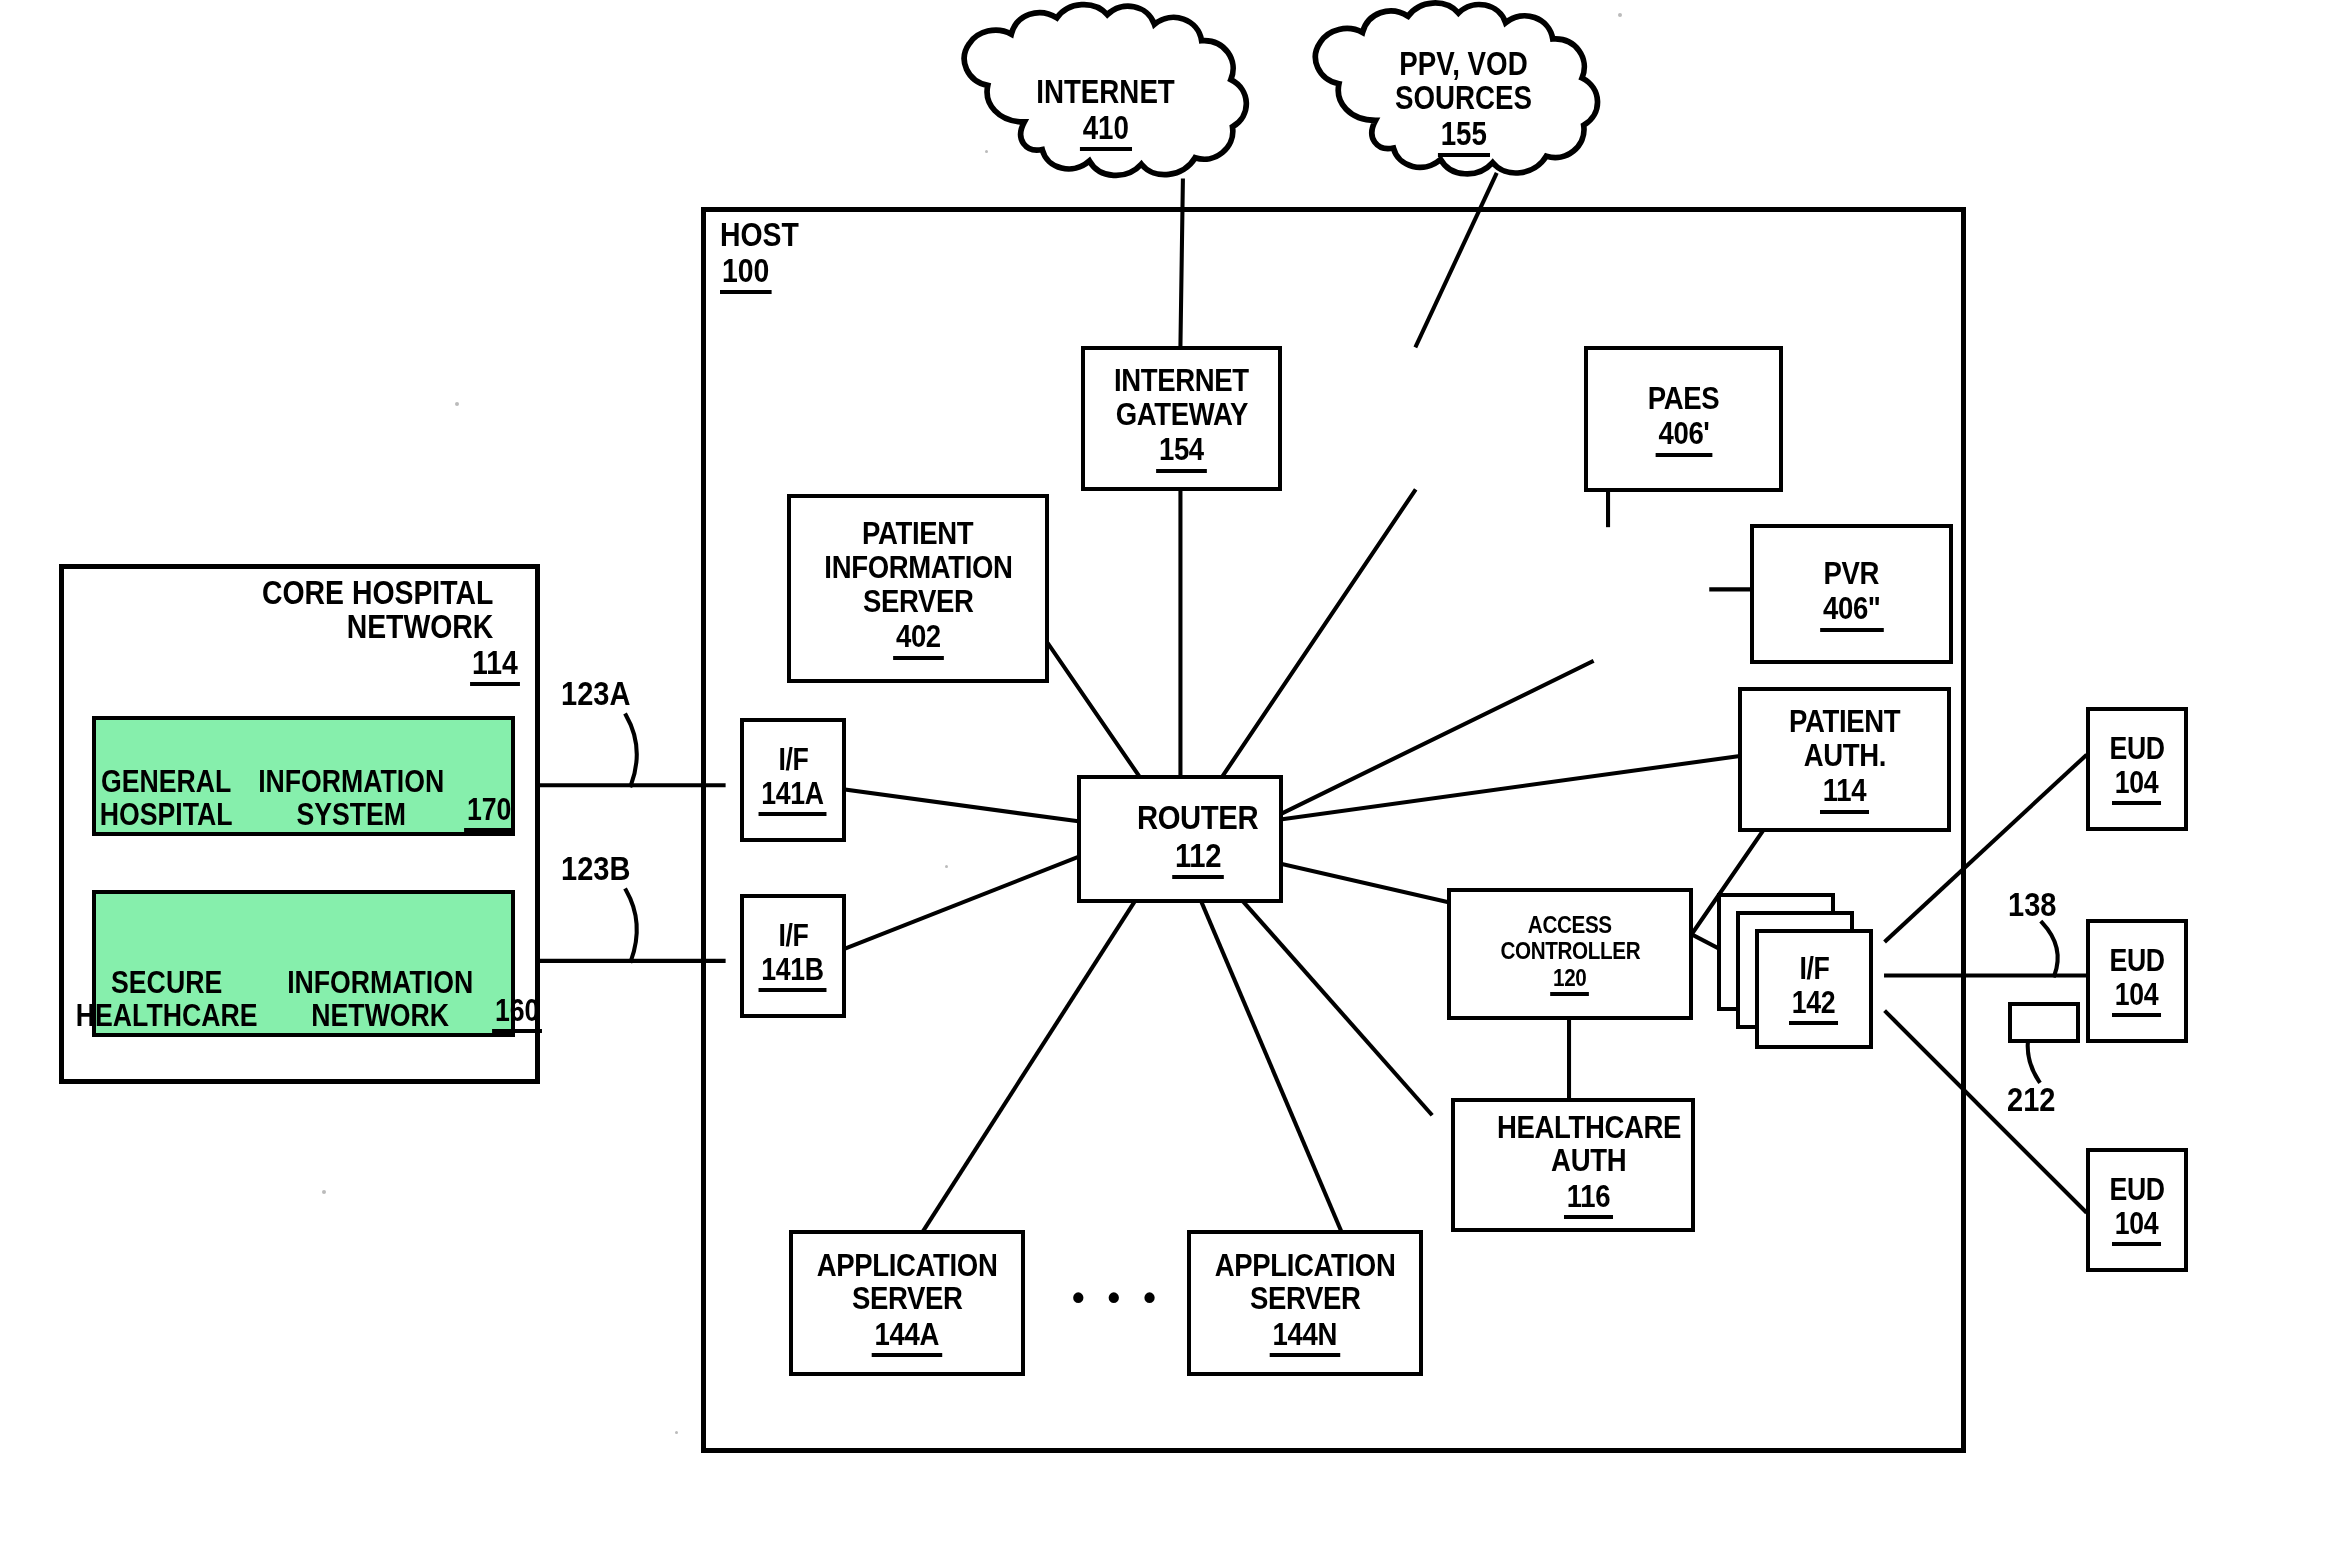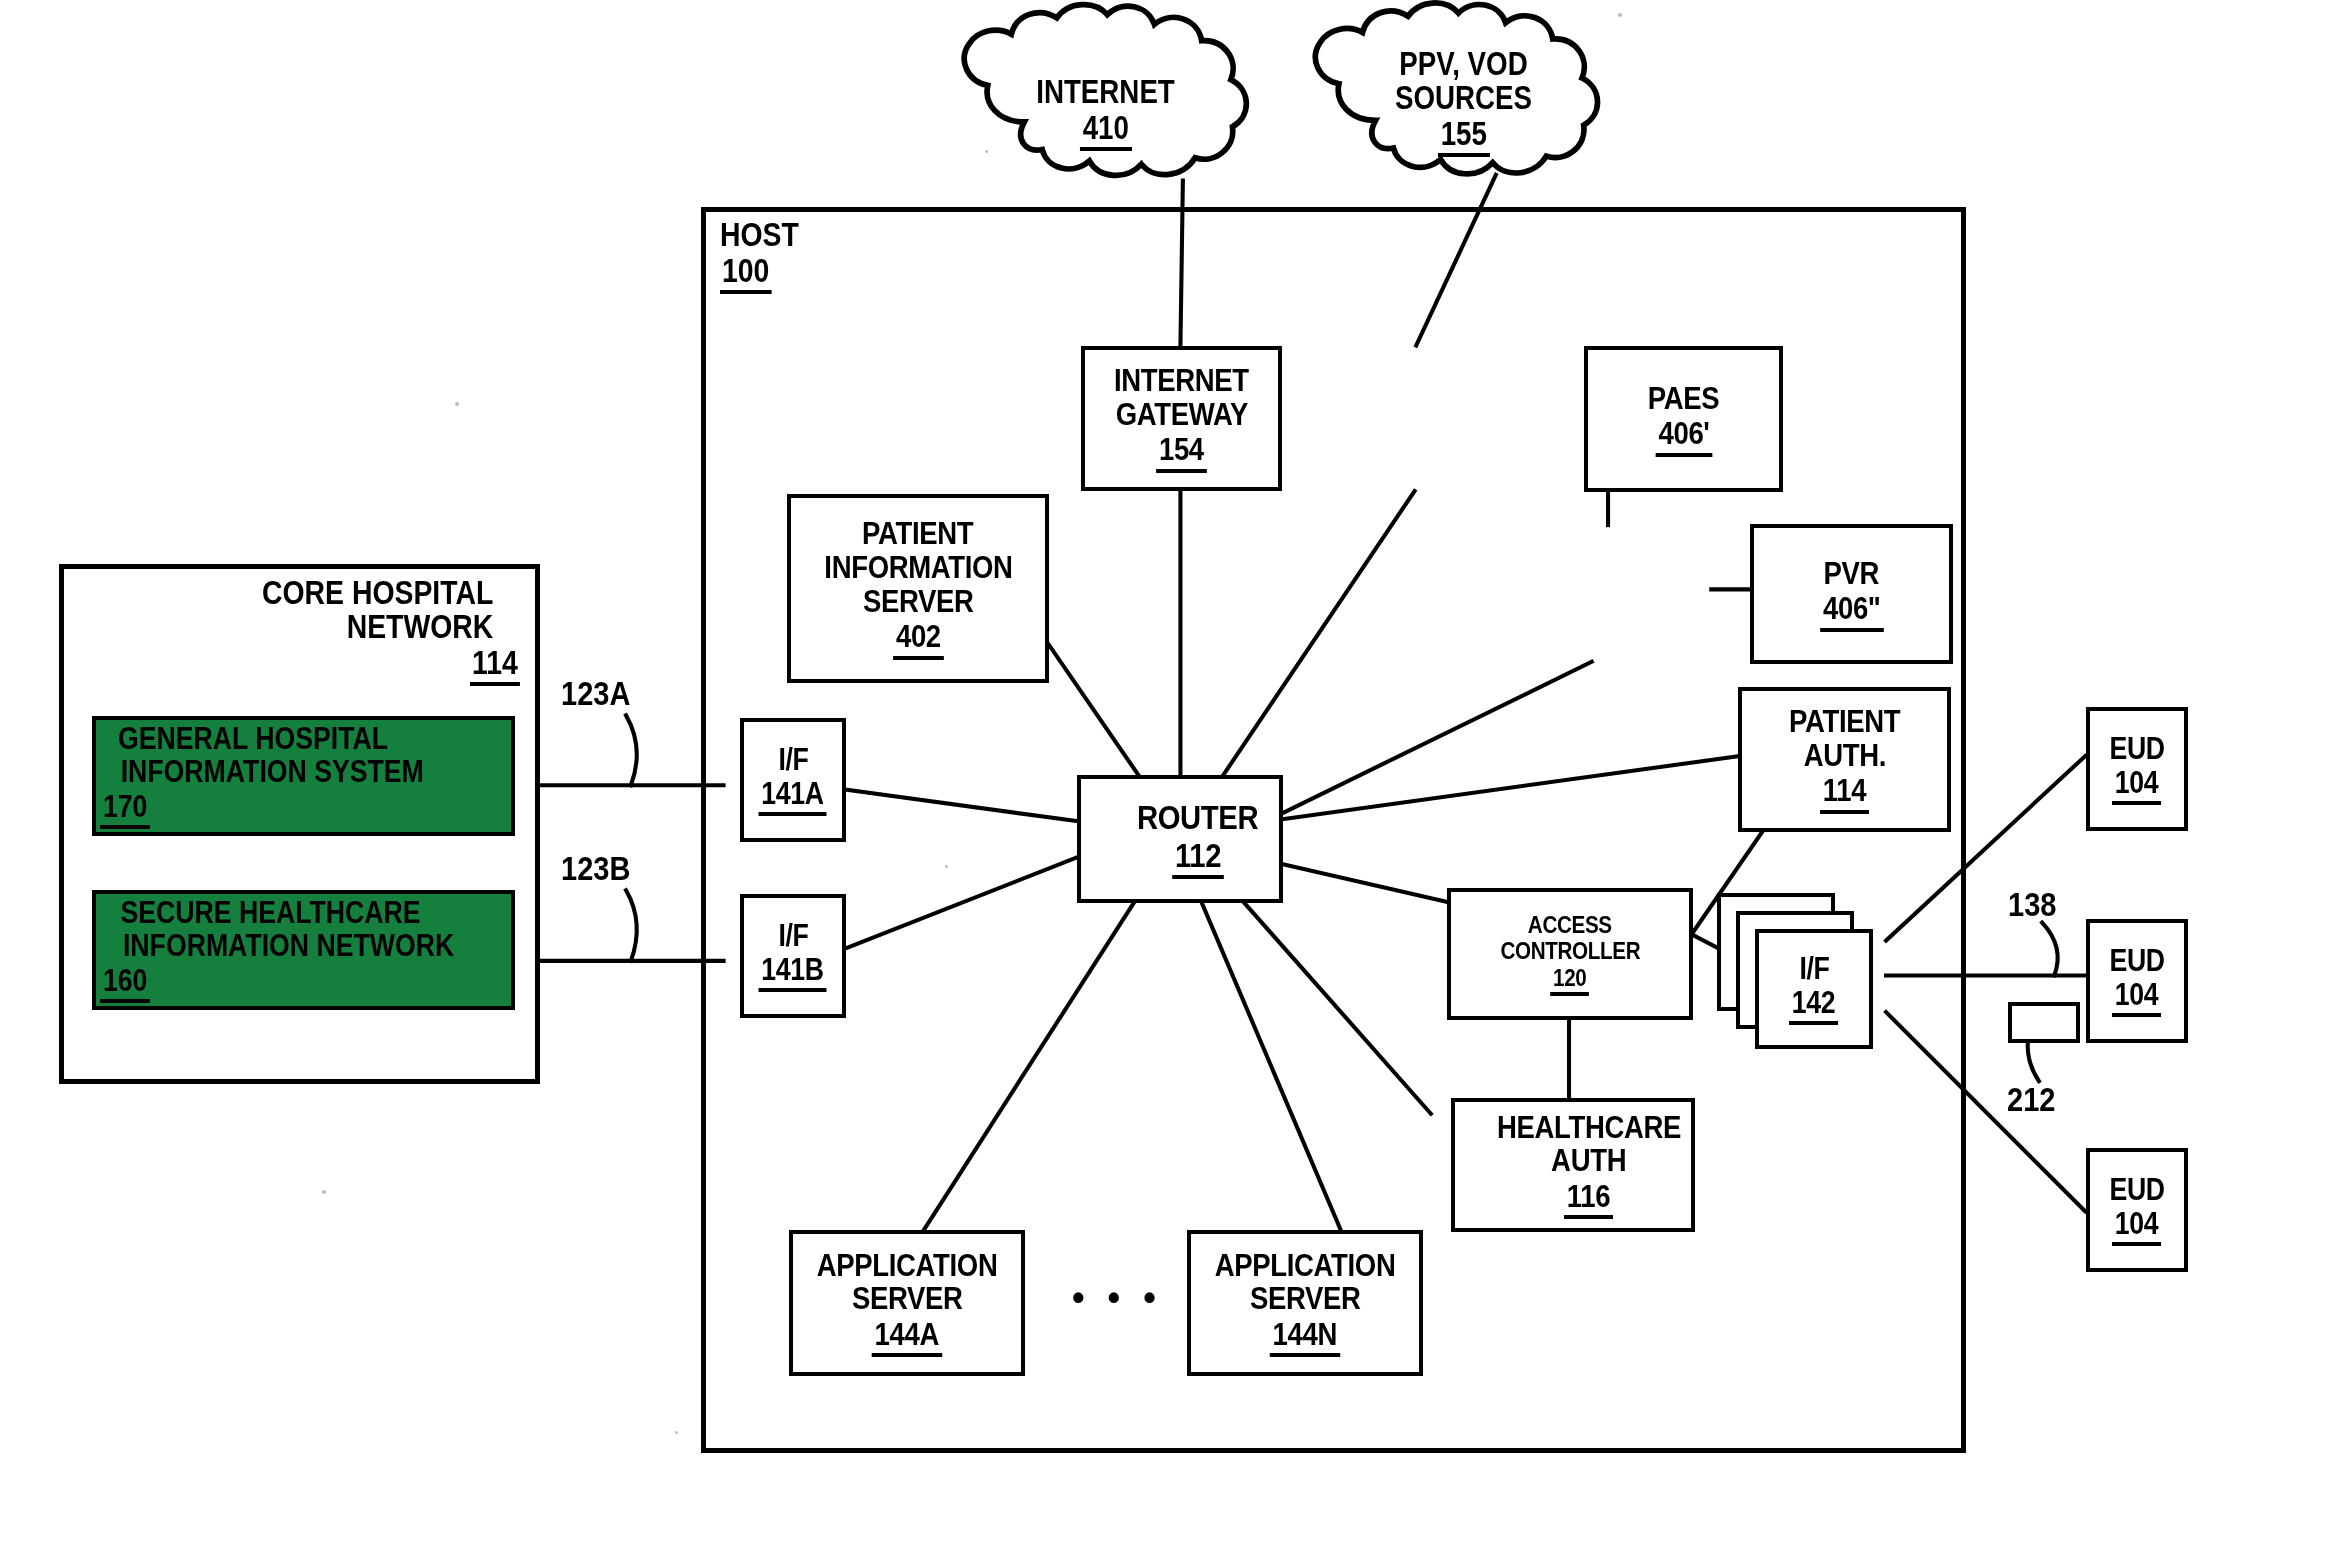--- a/index.html
+++ b/index.html
@@ -72,24 +72,23 @@
     border-bottom: 4.1px solid #000;
     padding: 0 2.4px 1.6px 2.4px;
     transform: scaleX(0.86);
     transform-origin: left center;
     margin-top: 1.6px;
   }
   .inner-box {
     position: absolute;
     box-sizing: border-box;
     border: 4.9px solid #000;
-    background: #15803d;
+    background: #86efac;
     display: flex;
-    flex-direction: column;
-    align-items: flex-start;
+    align-items: flex-end;
     justify-content: center;
     text-align: center;
     color: #000;
     line-height: 1.06;
     z-index: 4;
   }
   .inner-box .ttl { font-weight:700; transform: scaleX(0.86); }
   .inner-box .num {
     font-weight:700;
     border-bottom: 4.1px solid #000;
@@ -275,21 +274,21 @@
     <span class="ttl" style="transform-origin:center;">CORE HOSPITAL NETWORK</span>
     <span class="num" style="transform-origin:center;">114</span>
   </div>
 
   <div class="inner-box" style="left:92px; top:716px; width:423px; height:120px; font-size:31px;">
     <span class="ttl">GENERAL HOSPITAL</span>
     <span class="ttl">INFORMATION SYSTEM</span>
     <span class="num">170</span>
   </div>
 
-  <div class="inner-box" style="left:92px; top:890px; width:423px; height:120px; font-size:31px;">
+  <div class="inner-box" style="left:92px; top:890px; width:423px; height:147px; font-size:31px;">
     <span class="ttl">SECURE HEALTHCARE</span>
     <span class="ttl">INFORMATION NETWORK</span>
     <span class="num">160</span>
   </div>
 
   <div class="ref-label" style="left:561px; top:675px; font-size:33px;">123A</div>
   <div class="ref-label" style="left:561px; top:850px; font-size:33px;">123B</div>
 
   <div class="node" style="left:1081px; top:346px; width:201px; height:145px; font-size:32px;">
     <span class="ttl">INTERNET</span>

